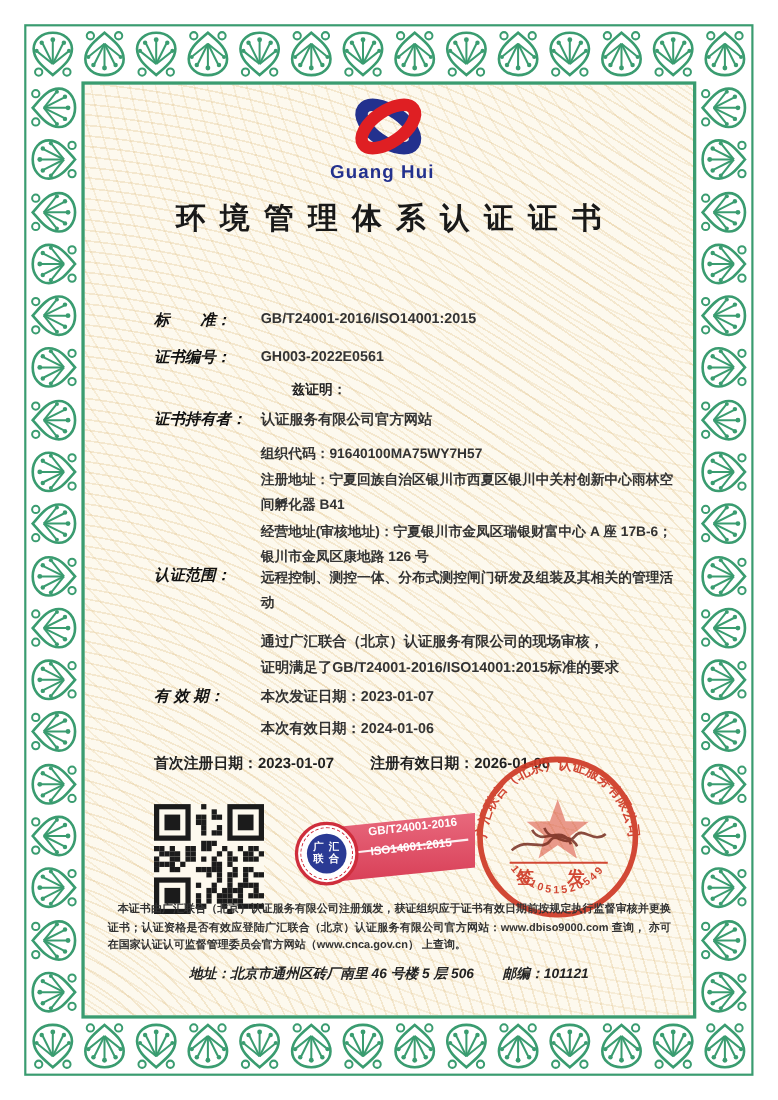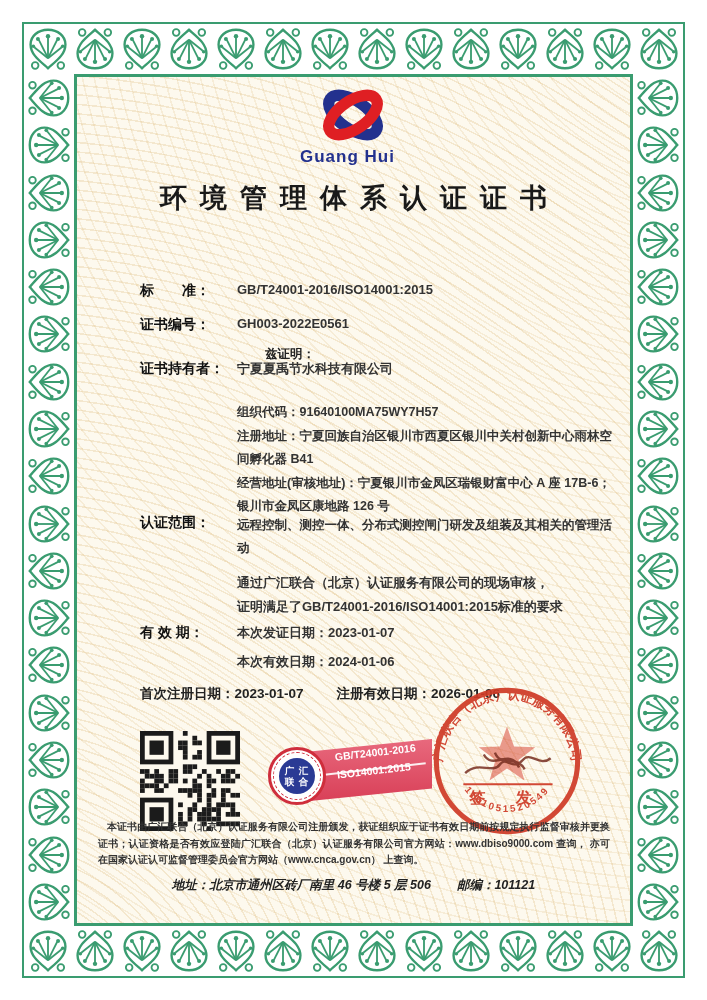--- a/index.html
+++ b/index.html
@@ -28,25 +28,25 @@
 
   
   .logo-svg{position:absolute;left:305px;top:84px;width:96px;height:62px;}
   .logo-text{position:absolute;left:0;right:12px;top:147px;text-align:center;font-size:17px;font-weight:bold;color:#23318e;letter-spacing:1px;}
 
   
   .cert-title{position:absolute;left:0;right:0;top:180px;text-align:center;font-size:27px;font-weight:bold;color:#191919;letter-spacing:13px;padding-left:13px;}
 
   
   .row{position:absolute;left:140px;display:flex;}
-  .lbl{width:97px;flex:0 0 97px;font-size:14px;font-weight:bold;color:#111;}
+  .lbl{width:97px;flex:0 0 97px;font-size:14px;font-weight:bold;color:#111;font-style:italic;}
   .val{font-size:13px;font-weight:bold;color:#333;}
   .row-standard{top:282px;} .row-certno{top:316px;}
   .hereby{position:absolute;left:237px;top:346px;font-size:12.5px;font-weight:bold;color:#222;margin-left:28px;}
-  .row-holder{top:360px;}
+  .row-holder{top:372px;}
   .indent-block{position:absolute;left:237px;top:401px;width:376px;font-size:12.5px;font-weight:bold;color:#333;line-height:23px;}
   .indent-block p{margin:0 0 1px 0;}
   .row-scope{top:514px;align-items:flex-start;}
   .scope-val{width:376px;font-size:12.5px;line-height:23px;}
   .audit{position:absolute;left:237px;top:571px;font-size:13px;line-height:24px;font-weight:bold;color:#333;}
   .row-validity{top:624px;}
   .valid-line2{position:absolute;left:237px;top:653px;}
   .row-firstreg{top:685px;gap:33px;}
   .row-firstreg .val{font-size:13.5px;color:#222;}
 
@@ -321,21 +321,21 @@
   </div>
   <div class="row row-certno">
     <span class="lbl">证书编号：</span>
     <span class="val">GH003-2022E0561</span>
   </div>
 
   <div class="hereby">兹证明：</div>
 
   <div class="row row-holder">
     <span class="lbl">证书持有者：</span>
-    <span class="val">宁夏夏禹节水科技有限公司</span>
+    <span class="val">认证服务有限公司官方网站</span>
   </div>
 
   <div class="indent-block">
     <p>组织代码：91640100MA75WY7H57</p>
     <p>注册地址：宁夏回族自治区银川市西夏区银川中关村创新中心雨林空间孵化器 B41</p>
     <p>经营地址(审核地址)：宁夏银川市金凤区瑞银财富中心 A 座 17B-6；银川市金凤区康地路 126 号</p>
   </div>
 
   <div class="row row-scope">
     <span class="lbl">认证范围：</span>

